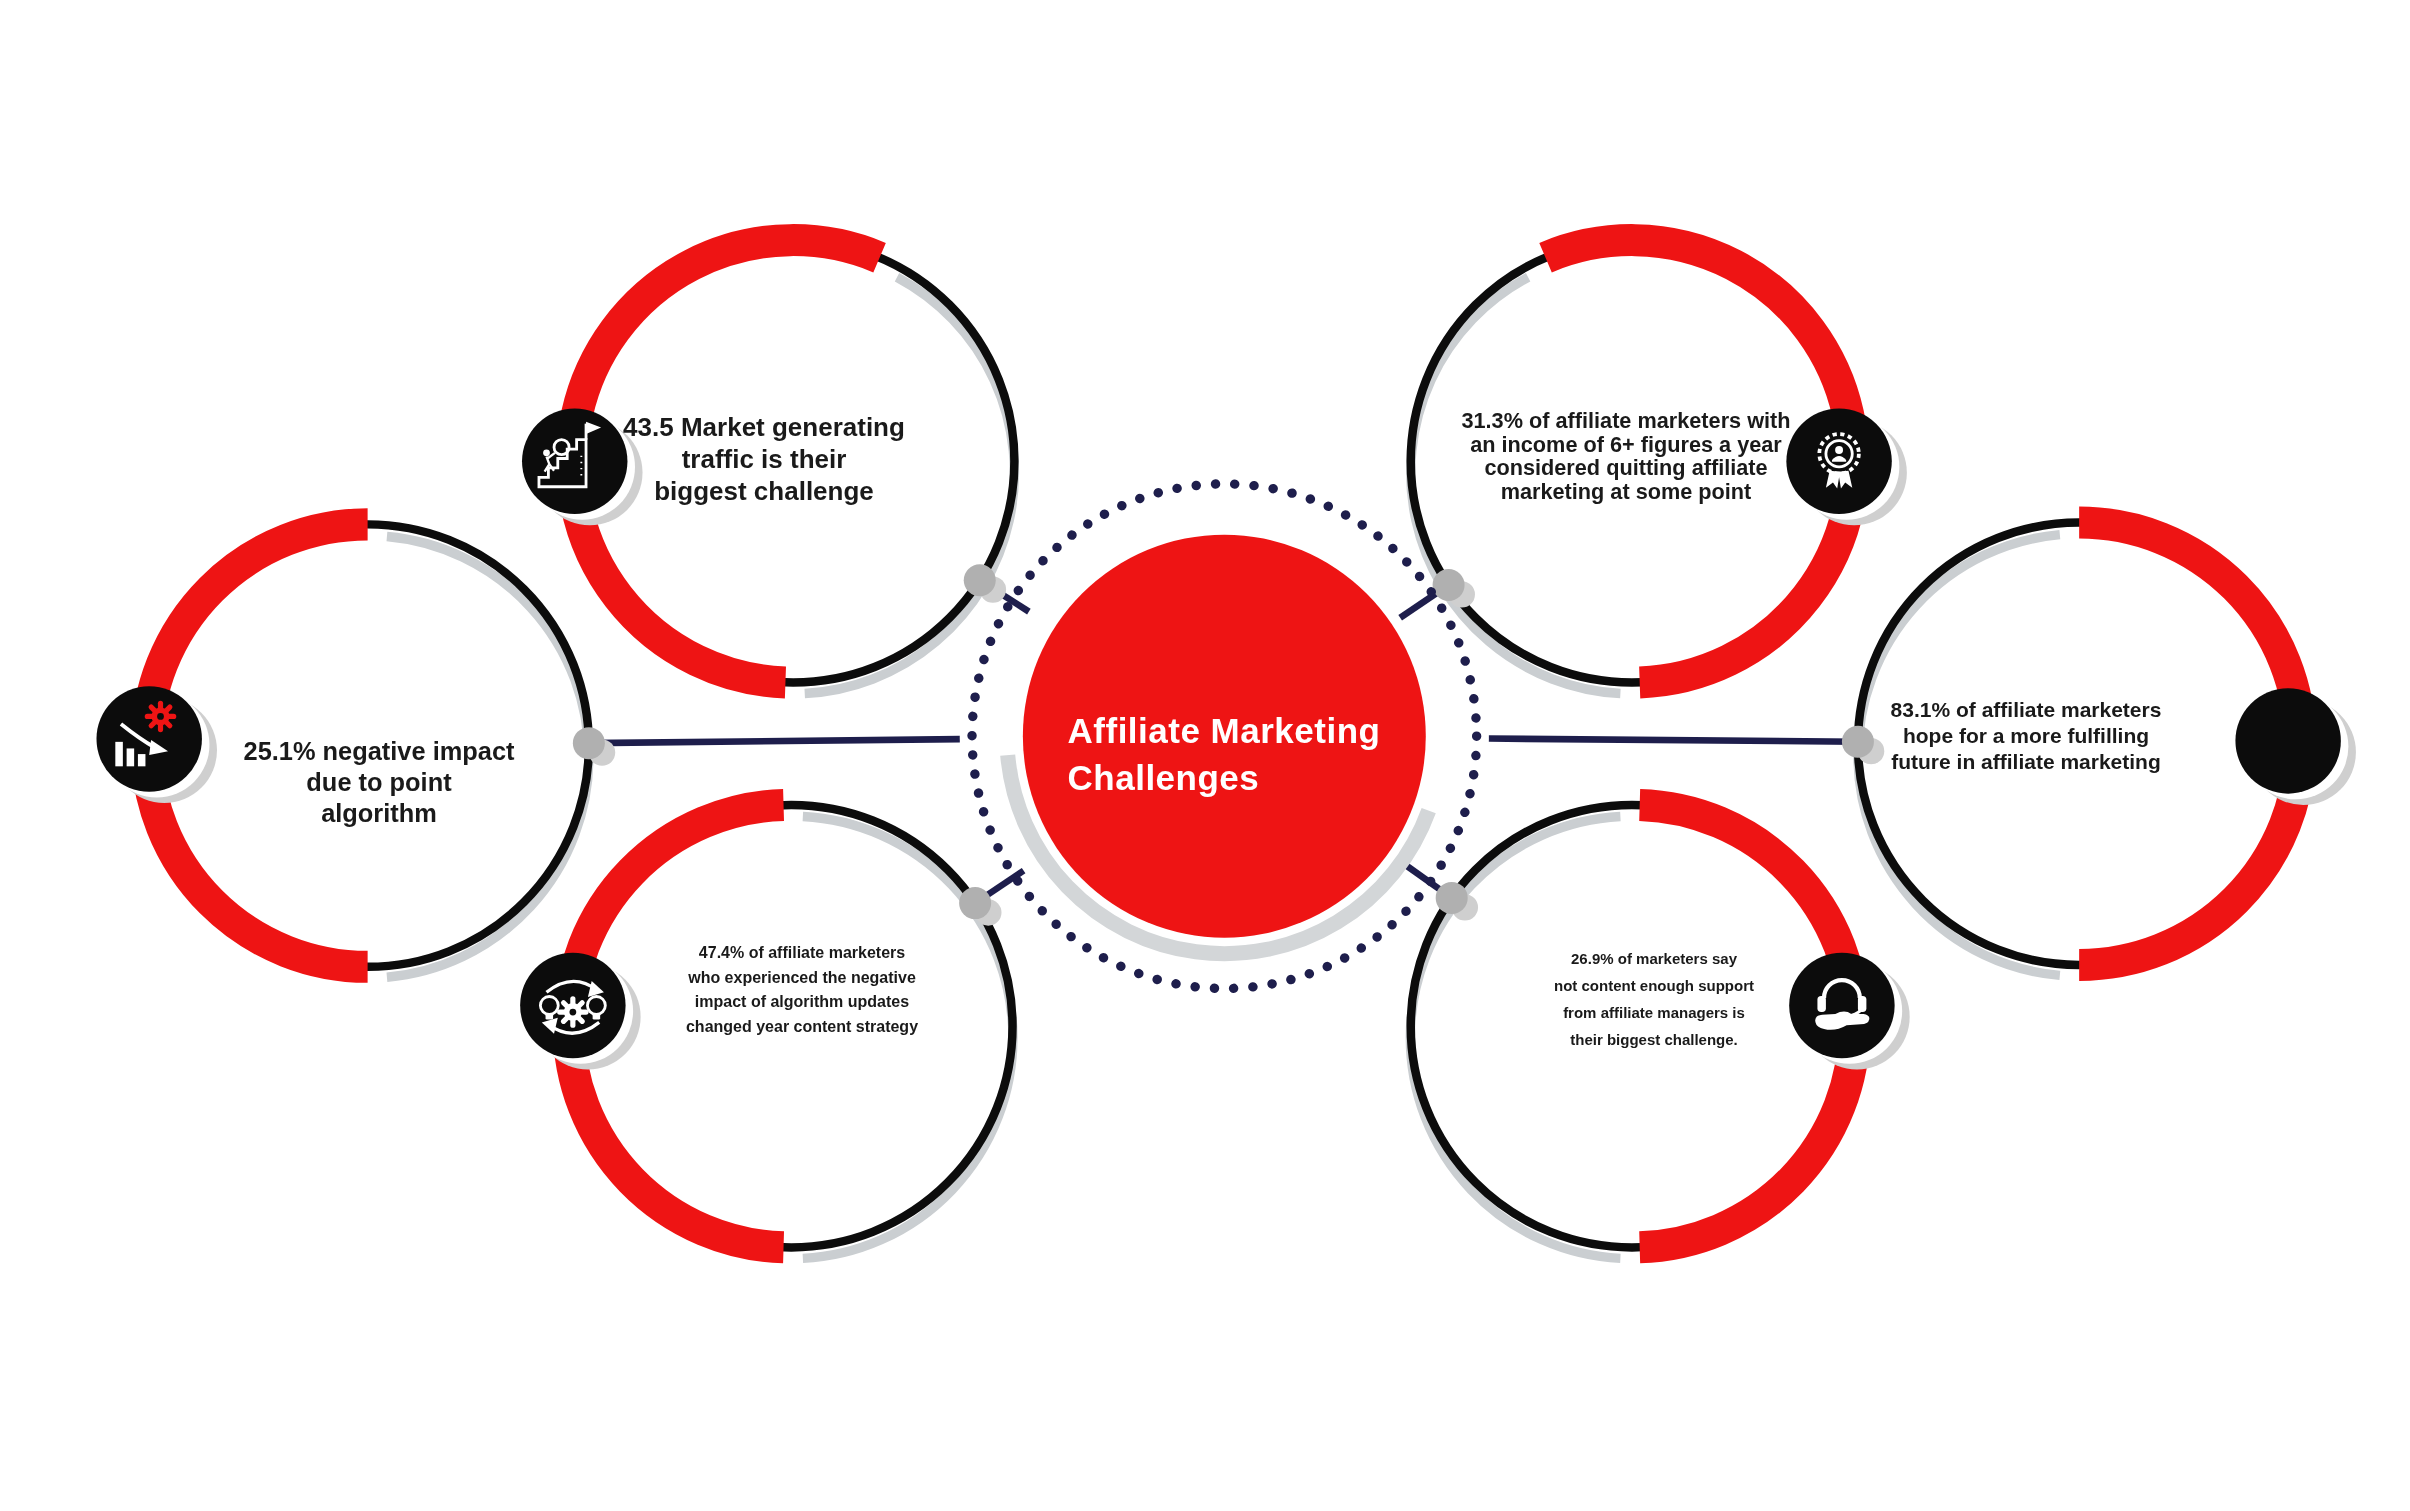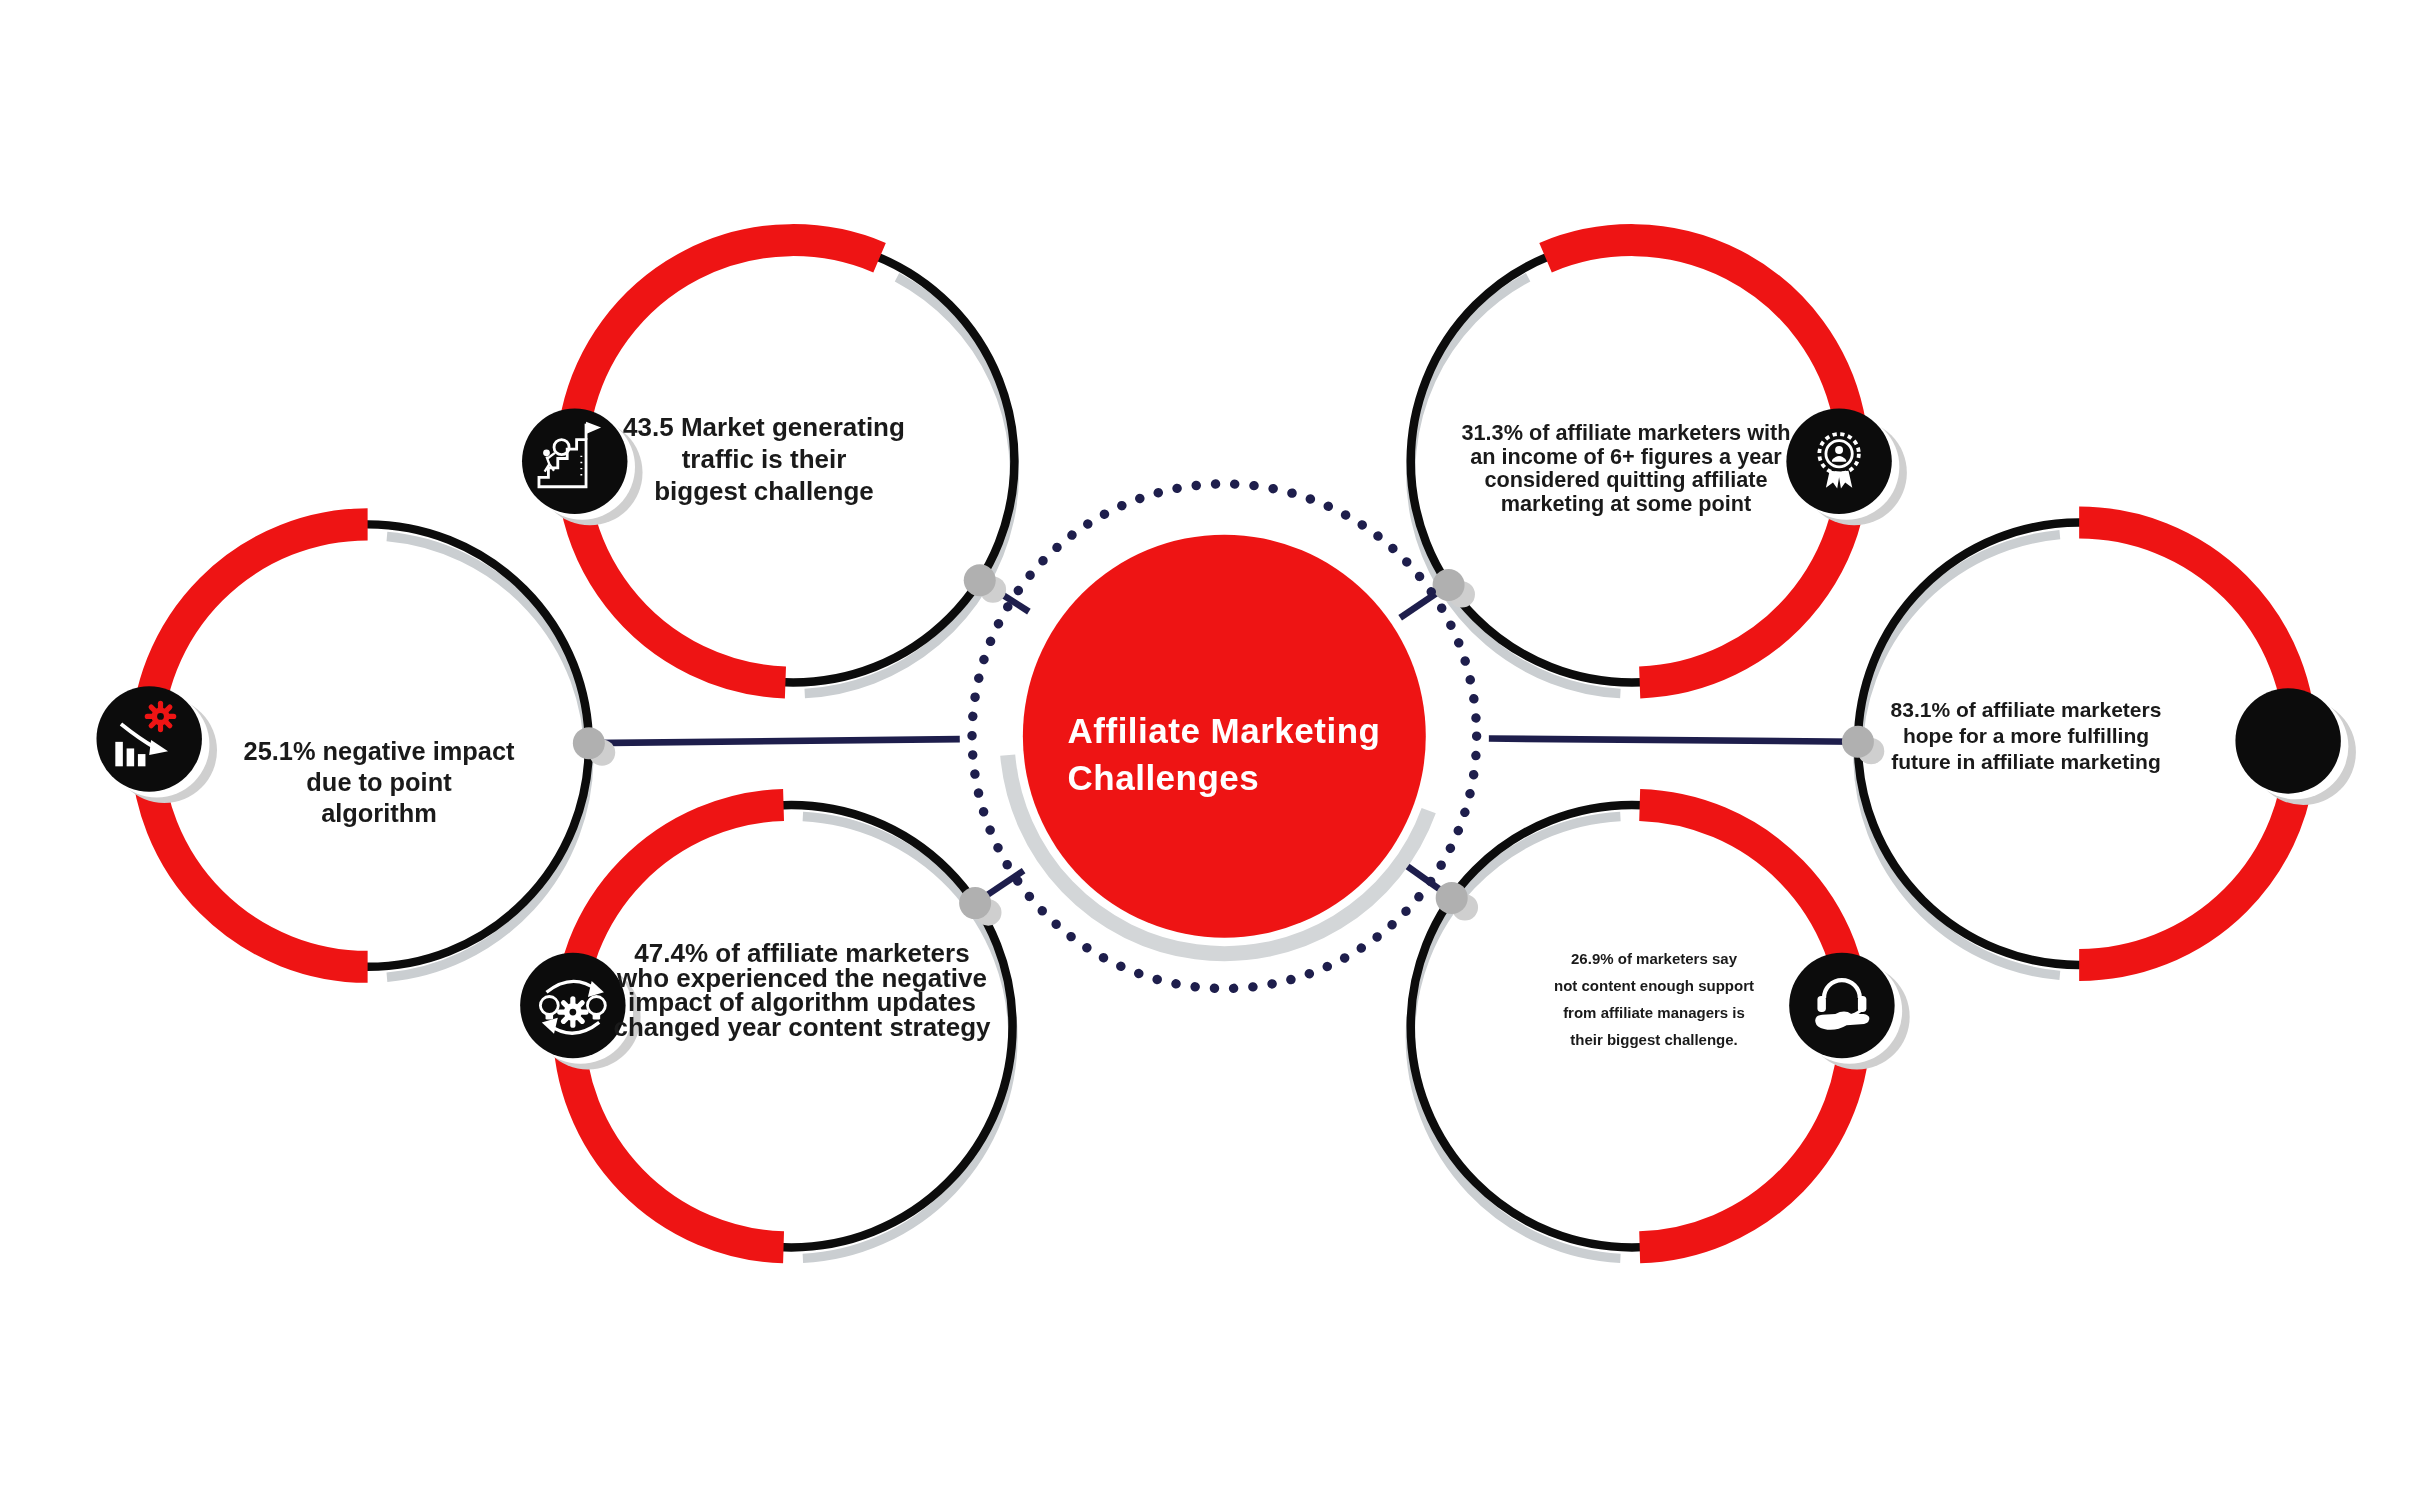--- a/index.html
+++ b/index.html
@@ -6,21 +6,21 @@
   .stage{position:relative;width:2411px;height:1511px;background:#ffffff;overflow:hidden;
          font-family:"Liberation Sans", sans-serif;}
   #gfx{position:absolute;left:0;top:0;}
   .node-text{position:absolute;transform:translate(-50%,-50%);text-align:center;
              font-weight:bold;color:#1a1a1a;z-index:5;}
   .node-text span{display:block;white-space:nowrap;}
   .t-lg{font-size:26px;line-height:32px;}
   .t-md{font-size:25.4px;line-height:31px;}
   .t-r{font-size:21px;line-height:26px;}
   .t-sm{font-size:21.7px;line-height:23.5px;}
-  .t-bl{font-size:26px;line-height:24.5px;}
+  .t-bl{font-size:16px;line-height:24.5px;}
   .t-br{font-size:15px;line-height:27px;margin-left:24px;}
   .hub-title{position:absolute;left:1224px;top:754px;transform:translate(-50%,-50%);
              text-align:left;color:#ffffff;font-weight:bold;font-size:35px;line-height:47px;
              z-index:6;letter-spacing:0.5px;}
   .hub-title span{display:block;white-space:nowrap;}
 </style>
 </head>
 <body>
 
 <div class="stage">
@@ -206,21 +206,21 @@
     <span>algorithm</span>
   </div>
 
   <div class="node-text t-bl" style="left:802px;top:990px;">
     <span>47.4% of affiliate marketers</span>
     <span>who experienced the negative</span>
     <span>impact of algorithm updates</span>
     <span>changed year content strategy</span>
   </div>
 
-  <div class="node-text t-sm" style="left:1626px;top:468px;">
+  <div class="node-text t-sm" style="left:1626px;top:456px;">
     <span>31.3% of affiliate marketers with</span>
     <span>an income of 6+ figures a year</span>
     <span>considered quitting affiliate</span>
     <span>marketing at some point</span>
   </div>
 
   <div class="node-text t-r" style="left:2026px;top:736px;">
     <span>83.1% of affiliate marketers</span>
     <span>hope for a more fulfilling</span>
     <span>future in affiliate marketing</span>

